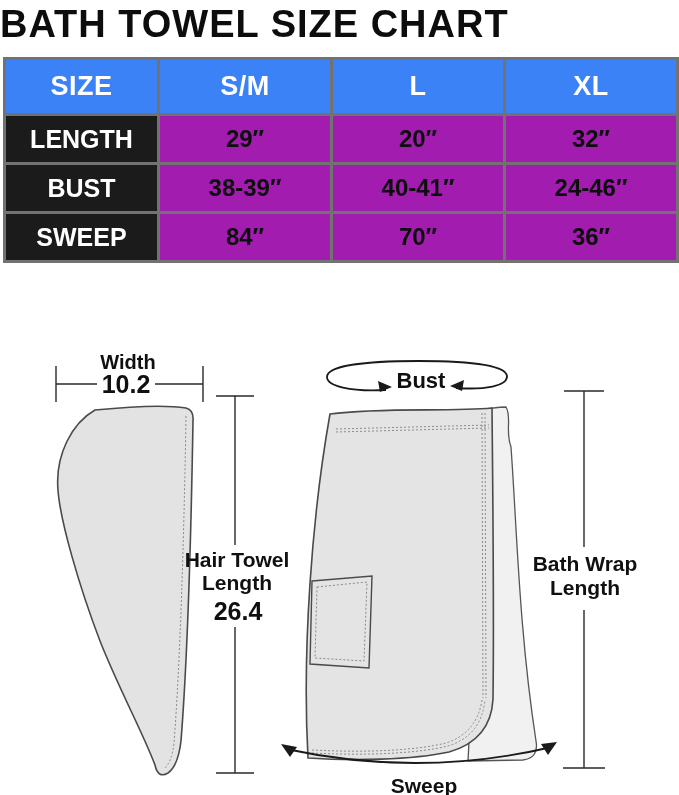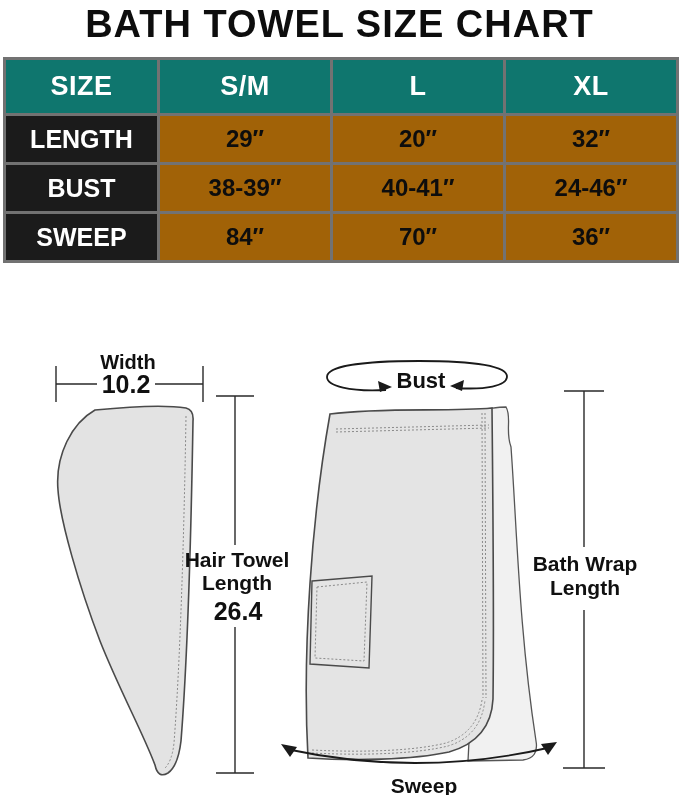--- a/index.html
+++ b/index.html
@@ -6,43 +6,42 @@
   body {
     width:679px; height:795px;
     background:#ffffff;
     font-family:"Liberation Sans", sans-serif;
     position:relative;
     overflow:hidden;
     color:#0d0d0d;
   }
   .title {
     position:absolute; top:3px; left:0; width:679px;
-    text-align:center;
     font-size:38px; font-weight:bold; letter-spacing:1px;
     color:#0d0d0d;
     white-space:nowrap;
   }
   table.size-table {
     position:absolute; top:57px; left:3px;
     width:673px;
     border-collapse:collapse;
     table-layout:fixed;
   }
   table.size-table col.c0 { width:154px; }
   table.size-table col.c1, table.size-table col.c2, table.size-table col.c3 { width:173px; }
   table.size-table th, table.size-table td {
     border:3px solid #727272;
     text-align:center; vertical-align:middle;
     padding:0;
   }
   table.size-table .dark {
-    background:#0f766e; color:#ffffff;
+    background:#3b82f6; color:#ffffff;
   }
   table.size-table thead th { height:53px; font-size:27px; font-weight:bold; letter-spacing:0.5px; }
-  table.size-table tbody td { height:46px; font-size:24px; font-weight:bold; background:#a16207; }
+  table.size-table tbody td { height:46px; font-size:24px; font-weight:bold; background:#a21caf; }
   table.size-table tbody td.dark { font-size:25px; background:#1b1b1b; }
   svg.diagram { position:absolute; top:330px; left:0; }
   svg.diagram text {
     font-family:"Liberation Sans", sans-serif;
     fill:#101010;
     text-anchor:middle;
   }
   .dim-label { font-size:21px; font-weight:600; }
   .dim-label-bold { font-size:20px; font-weight:700; }
   .dim-value { font-size:25px; font-weight:700; }

